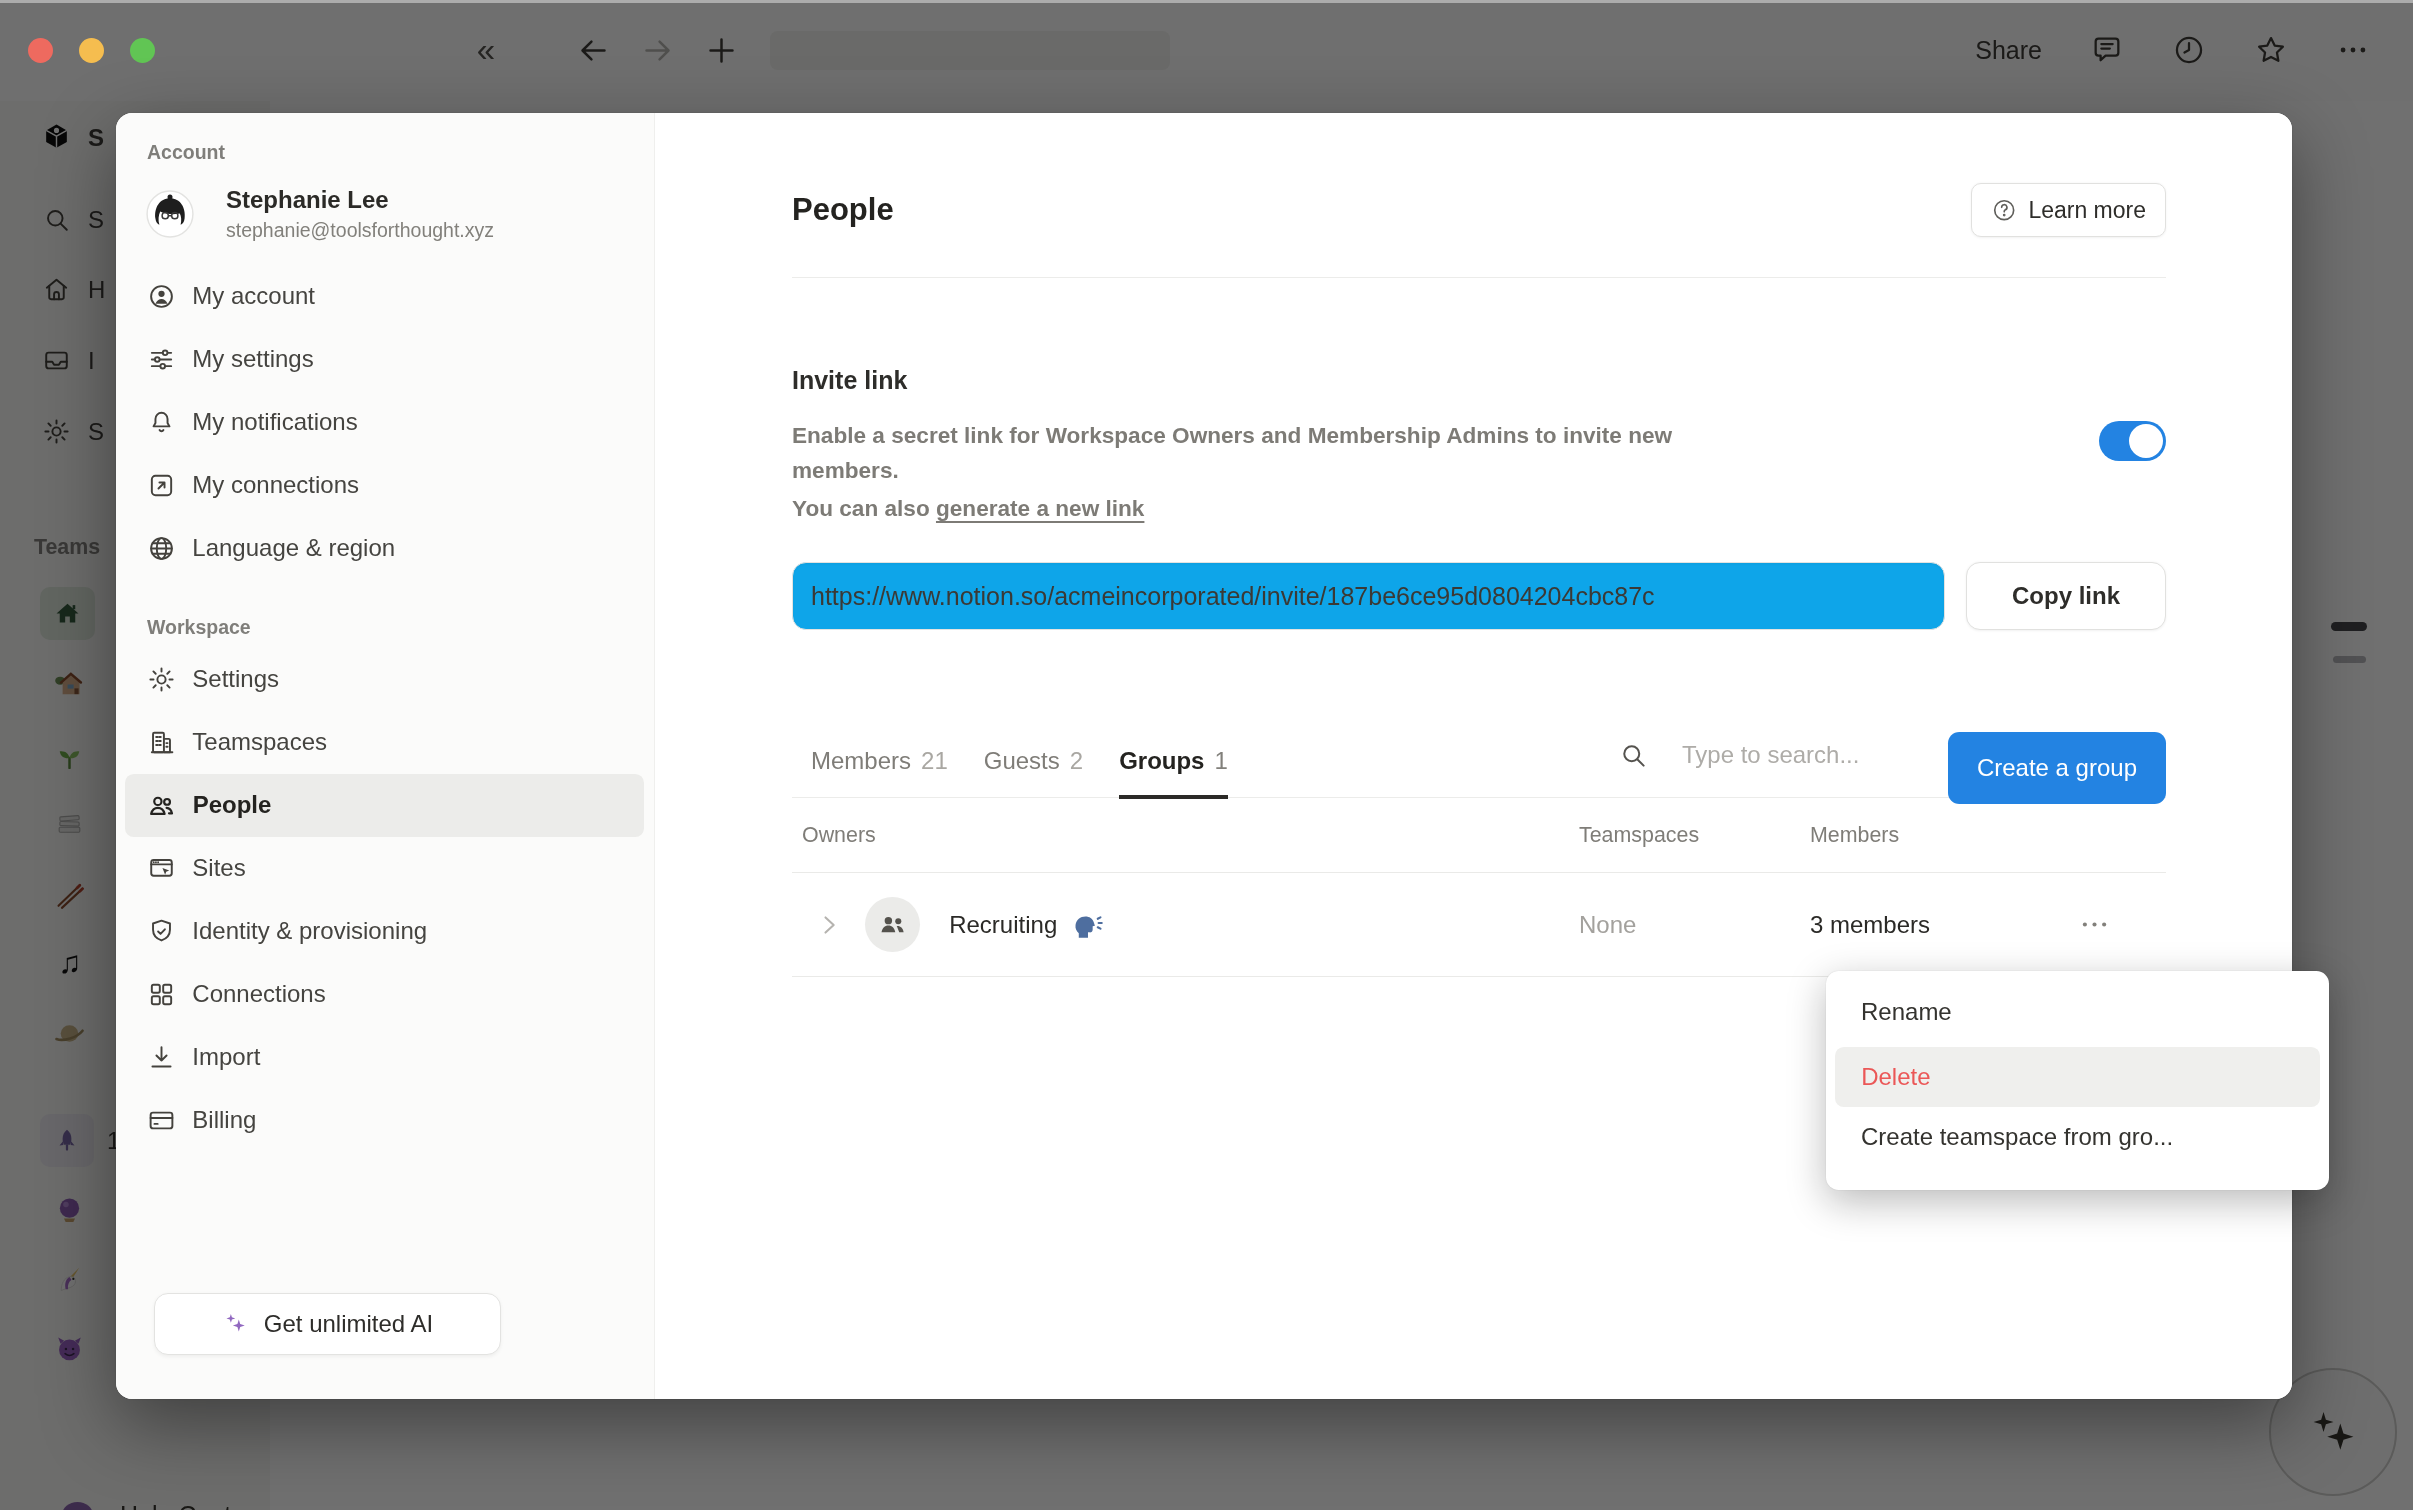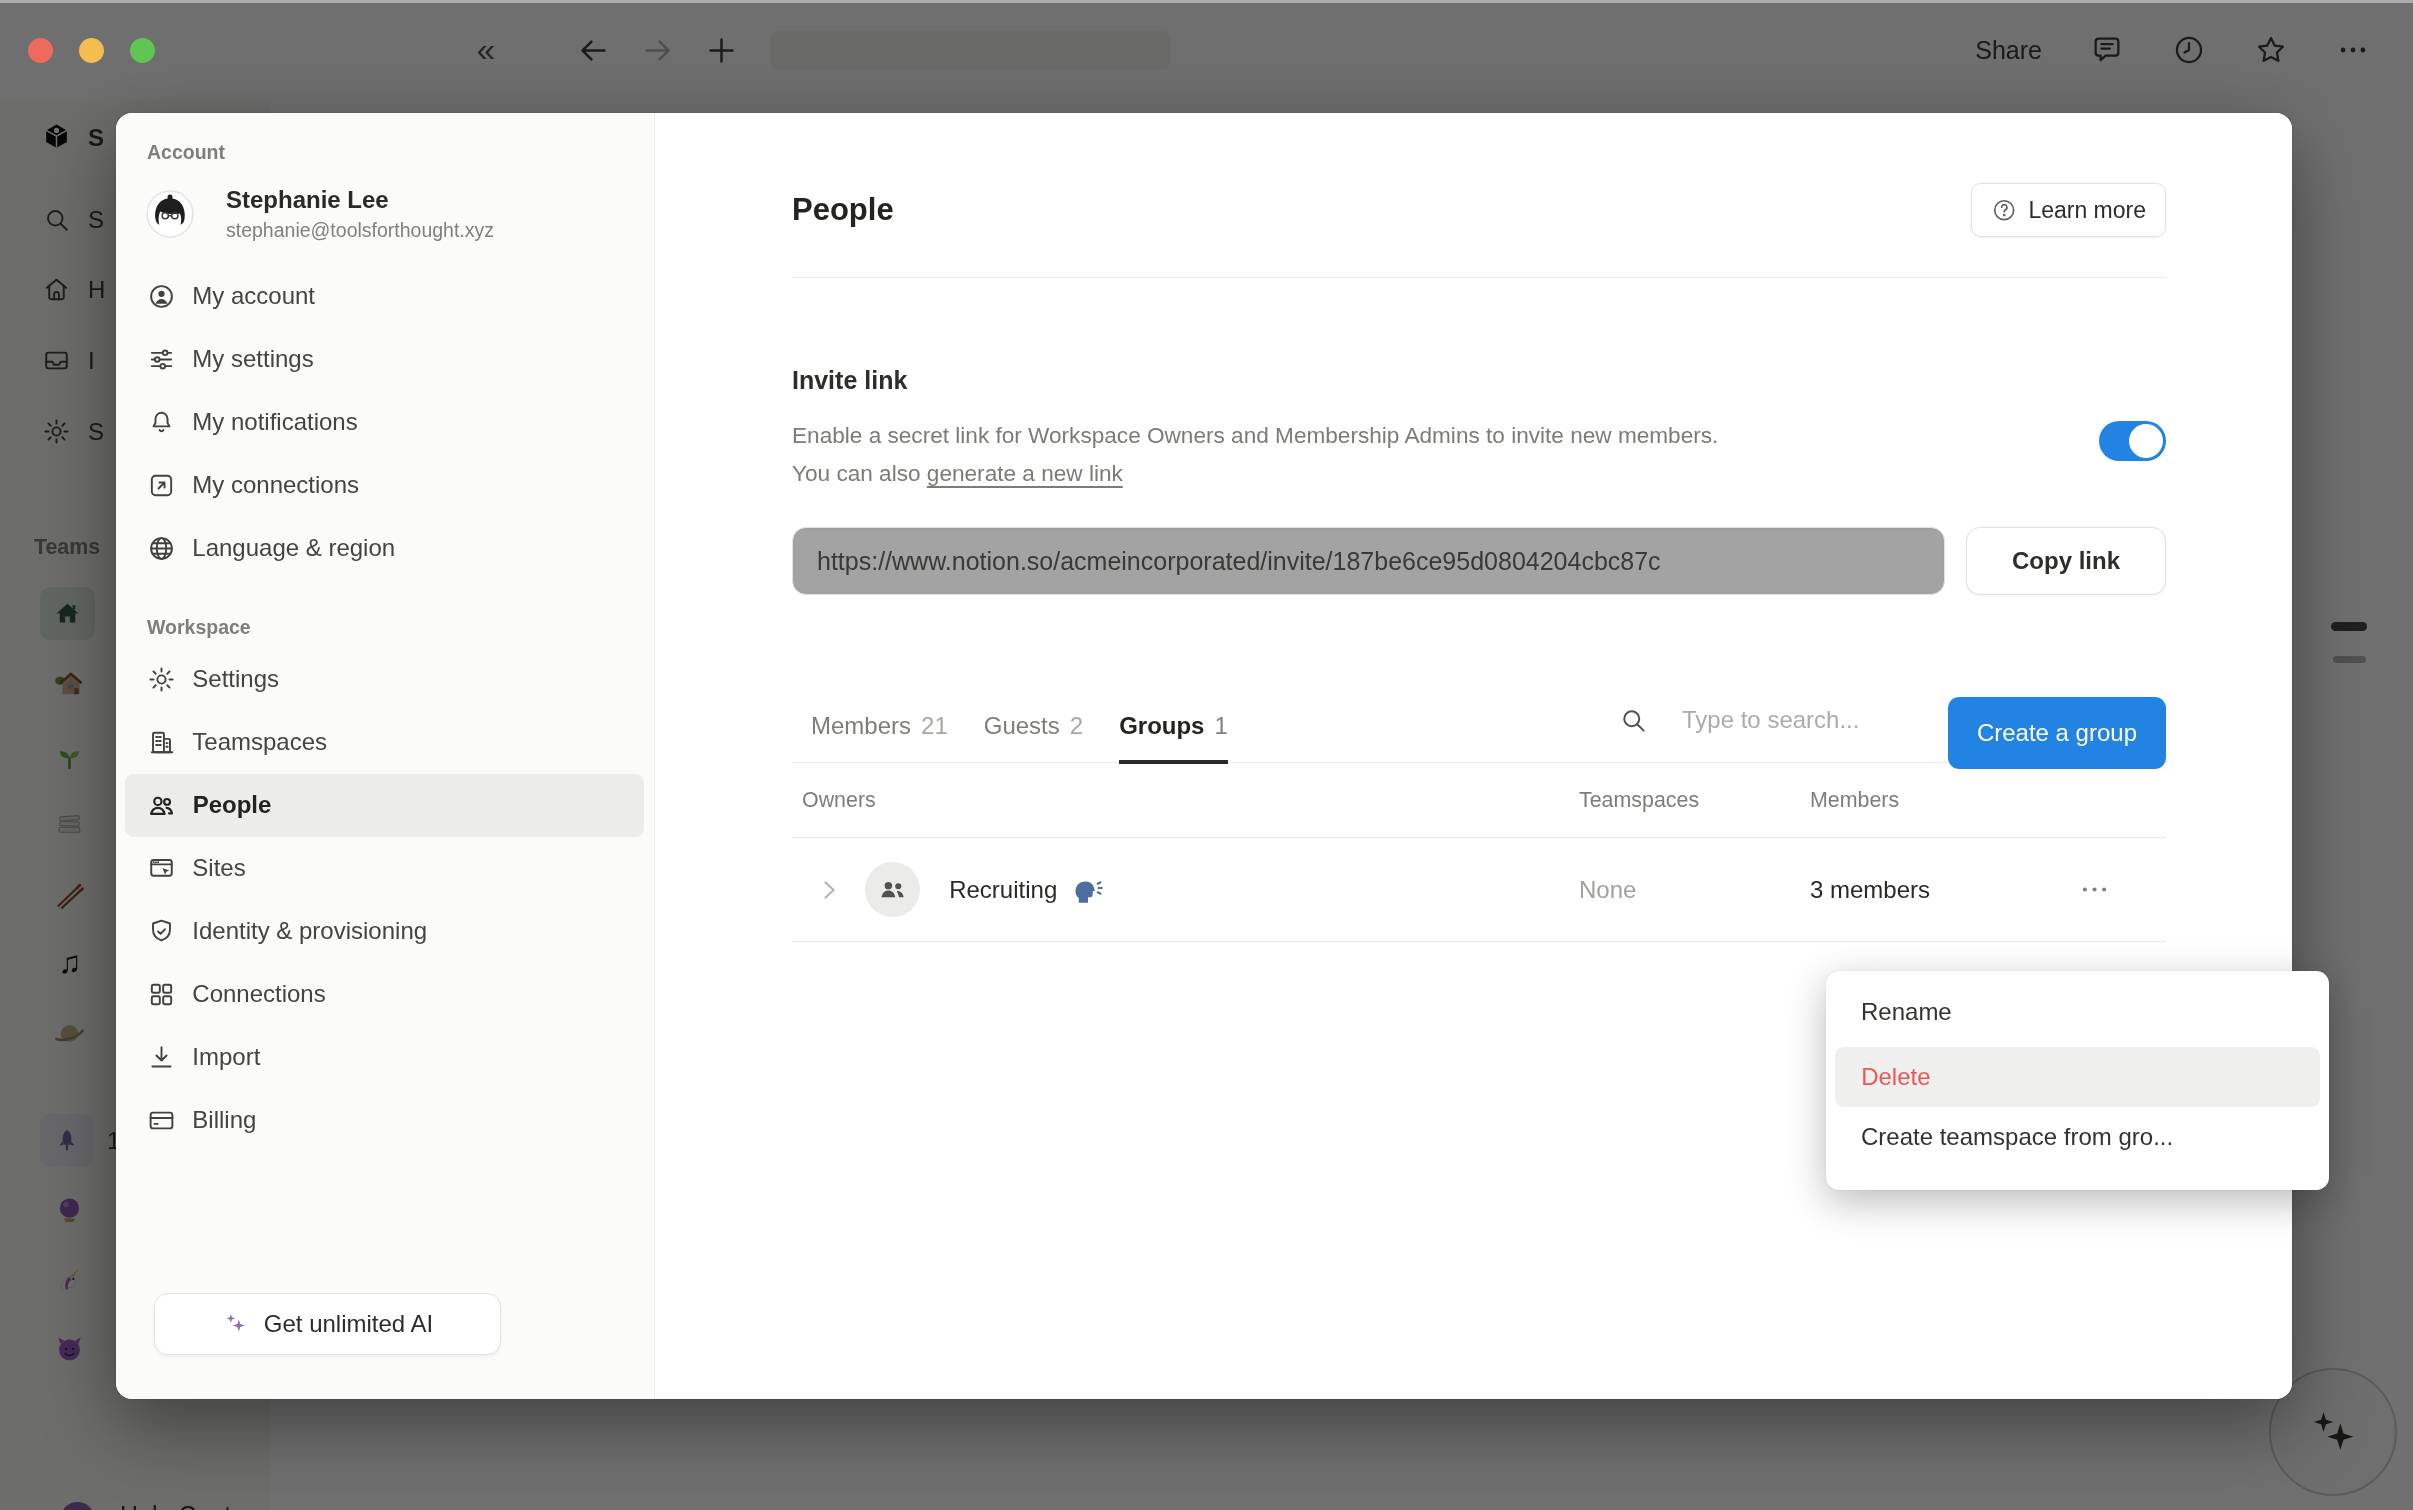--- a/index.html
+++ b/index.html
@@ -54,29 +54,29 @@
   .s-row.active { background:#ECECEA; font-weight:700; color:#242320; margin-left:8.8px; margin-right:10px; padding-left:22.6px; }
   .ai-btn { position:absolute; left:38px; bottom:44px; width:347px; height:62px; border-radius:14px; border:1.3px solid #E3E3E1; background:#FFFFFF; box-shadow:0 1.3px 3.8px rgba(0,0,0,0.05); display:flex; align-items:center; justify-content:center; gap:14px; font-size:24px; color:#2E2D2A; }
 
   .dlg-main { position:absolute; left:539px; right:0; top:0; bottom:0; padding:0 126px 0 137px; background:#fff; }
   .main-header { display:flex; align-items:center; justify-content:space-between; margin-top:70px; }
   .page-title { font-size:31px; font-weight:700; color:#242320; }
   .learn-btn { display:flex; align-items:center; gap:11.3px; height:54px; padding:0 19px; border-radius:10px; border:1.3px solid #E1E1DF; background:#fff; box-shadow:0 0.6px 2.5px rgba(0,0,0,0.06); font-size:23px; color:#2E2D2A; }
   .hdr-divider { border-top:1.3px solid #ECECEA; margin-top:40px; }
 
   .invite-heading { margin-top:88px; font-size:25px; font-weight:600; color:#2E2D2A; }
-  .invite-row { display:flex; margin-top:22.6px; }
+  .invite-row { display:flex; margin-top:22.6px;font-weight:bold; }
   .invite-desc { width:930px; font-size:22.6px; line-height:35px; color:#7D7B76; }
   .also-line { margin-top:8.8px; font-size:22.6px; color:#7D7B76; }
   .also-line a { color:#7D7B76; text-decoration:underline; text-underline-offset:5px; }
   .toggle { margin-left:auto; width:67px; height:40px; border-radius:21.4px; background:#2383E2; position:relative; flex:none; margin-top:3.8px; }
   .toggle .knob { position:absolute; right:3.1px; top:3.1px; width:34px; height:34px; border-radius:50%; background:#fff; }
 
   .url-row { display:flex; gap:21.4px; margin-top:40px; }
-  .url-input { flex:1; height:68px; border:1.3px solid #E3E3E1; border-radius:14px; background:#a3a3a3; box-shadow:inset 0 1.3px 2.5px rgba(0,0,0,0.04); padding:0 24px; font-size:25px; color:#3B3935; font-family:"Liberation Sans","DejaVu Sans",sans-serif; white-space:nowrap; overflow:hidden; }
+  .url-input { flex:1; height:68px; border:1.3px solid #E3E3E1; border-radius:14px; background:#0ea5e9; box-shadow:inset 0 1.3px 2.5px rgba(0,0,0,0.04); padding:0 18px; font-size:25px; color:#3B3935; font-family:"Liberation Sans","DejaVu Sans",sans-serif; white-space:nowrap; overflow:hidden; }
   .copy-btn { width:200px; height:68px; border-radius:14px; border:1.3px solid #E1E1DF; background:#fff; box-shadow:0 0.6px 2.5px rgba(0,0,0,0.06); font-size:24px; font-weight:600; color:#2E2D2A; display:flex; align-items:center; justify-content:center; }
 
   .tabs-block { position:relative; height:108px; margin-top:60px; border-bottom:1.3px solid #ECECEA; }
   .tabs { position:absolute; left:19px; bottom:-1.3px; display:flex; gap:36px; }
   .tab { display:flex; gap:10px; padding-bottom:20px; font-size:24px; color:#7F7D78; border-bottom:4.4px solid transparent; }
   .tab .cnt { color:#A9A7A2; }
   .tab.active { color:#242320; font-weight:600; border-bottom-color:#2B2A27; }
   .tab.active .cnt { color:#82807B; font-weight:400; }
   .search { position:absolute; left:826px; top:50px; display:flex; align-items:center; gap:34px; }
   .search input { border:none; outline:none; background:transparent; font-size:24px; width:327px; color:#37352F; font-family:"Liberation Sans","DejaVu Sans",sans-serif; }

